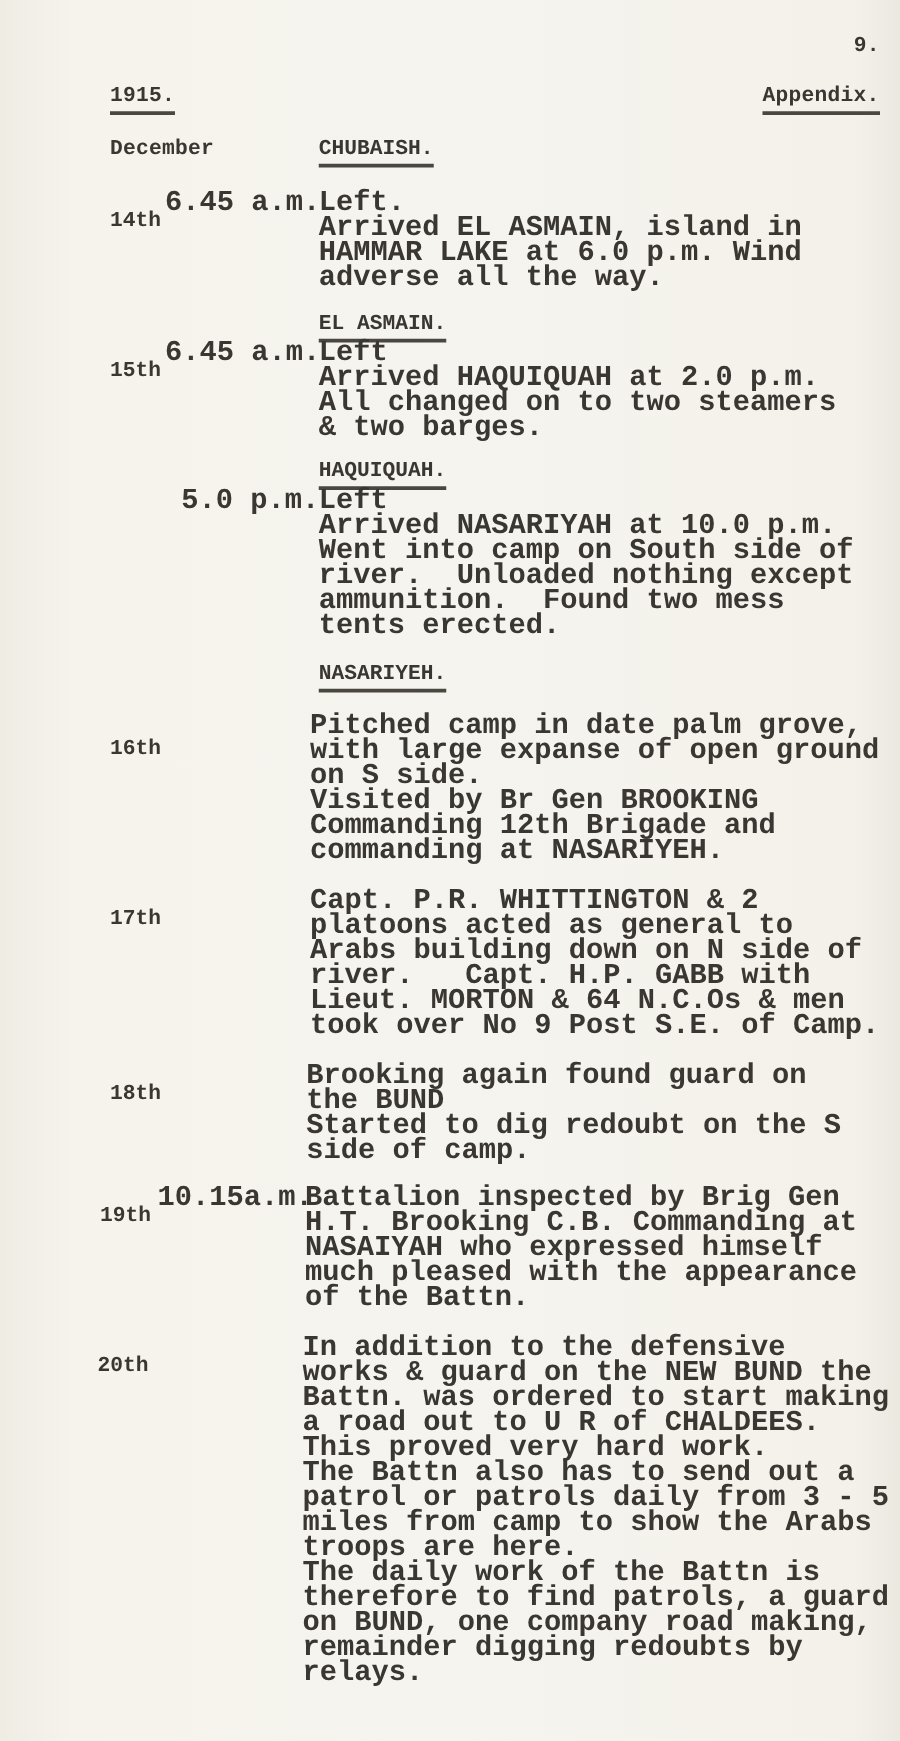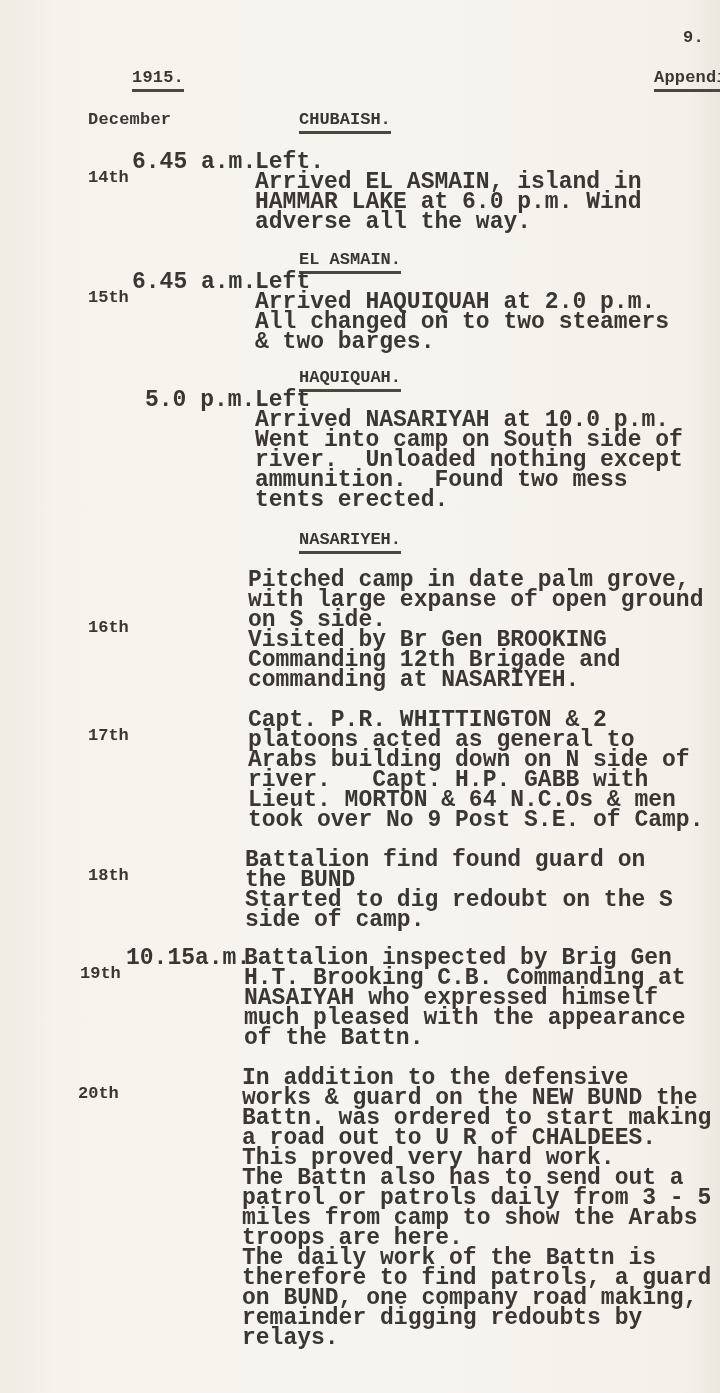--- a/index.html
+++ b/index.html
@@ -8,21 +8,21 @@
       background: #f3f1ea;
       font-family: "Liberation Mono", "DejaVu Sans Mono", monospace;
       color: #3a3733;
       position: relative;
     }
     .page {
       position: absolute; left: 0; top: 0; width: 720px; height: 1393px;
       background: linear-gradient(90deg, #efece4 0%, #f5f3ec 8%, #f6f4ee 50%, #f3f1ea 95%, #ebe8e0 100%);
     }
     .abs { position: absolute; white-space: pre; font-size: 17px; line-height: 20px; font-weight: bold; letter-spacing: 0.2px; }
-    .ul { border-bottom: 3px solid #4a4640; padding-bottom: 1px; margin-left: 44px; }
+    .ul { border-bottom: 3px solid #4a4640; padding-bottom: 1px; }
     .pagenum { left: 683px; top: 28px; }
     .year { left: 88px; top: 68px; }
     .appendix { left: 610px; top: 68px; }
     .month { left: 88px; top: 110px; }
     .place { position: absolute; left: 255px; white-space: pre; font-size: 17px; line-height: 20px; font-weight: bold; }
     .datecol { position: absolute; left: 88px; white-space: pre; font-size: 17px; line-height: 20px; font-weight: bold; margin-top: 16px; }
     .timecol { position: absolute; white-space: pre; font-size: 23px; line-height: 20px; font-weight: bold; }
     .body { position: absolute; left: 255px; font-size: 23px; line-height: 20px; font-weight: bold; }
     .body div { white-space: pre; }
   </style>
@@ -61,21 +61,21 @@
   <div class="body" style="top:390px">
     <div>Left</div>
     <div>Arrived NASARIYAH at 10.0 p.m.</div>
     <div>Went into camp on South side of</div>
     <div>river.  Unloaded nothing except</div>
     <div>ammunition.  Found two mess</div>
     <div>tents erected.</div>
   </div>
 
   <div class="place ul" style="top:530px">NASARIYEH.</div>
-  <div class="datecol" style="top:602px">16th</div>
+  <div class="datecol" style="top:574px">16th</div>
   <div class="body" style="top:570px; left:248px">
     <div>Pitched camp in date palm grove,</div>
     <div>with large expanse of open ground</div>
     <div>on S side.</div>
     <div>Visited by Br Gen BROOKING</div>
     <div>Commanding 12th Brigade and</div>
     <div>commanding at NASARIYEH.</div>
   </div>
 
   <div class="datecol" style="top:710px">17th</div>
@@ -83,21 +83,21 @@
     <div>Capt. P.R. WHITTINGTON &amp; 2</div>
     <div>platoons acted as general to</div>
     <div>Arabs building down on N side of</div>
     <div>river.   Capt. H.P. GABB with</div>
     <div>Lieut. MORTON &amp; 64 N.C.Os &amp; men</div>
     <div>took over No 9 Post S.E. of Camp.</div>
   </div>
 
   <div class="datecol" style="top:850px">18th</div>
   <div class="body" style="top:850px; left:245px">
-    <div>Battalion find found guard on</div>
+    <div>Brooking again found guard on</div>
     <div>the BUND</div>
     <div>Started to dig redoubt on the S</div>
     <div>side of camp.</div>
   </div>
 
   <div class="datecol" style="top:948px; left:80px">19th</div>
   <div class="timecol" style="left:126px; top:948px">10.15a.m.</div>
   <div class="body" style="top:948px; left:244px">
     <div>Battalion inspected by Brig Gen</div>
     <div>H.T. Brooking C.B. Commanding at</div>

